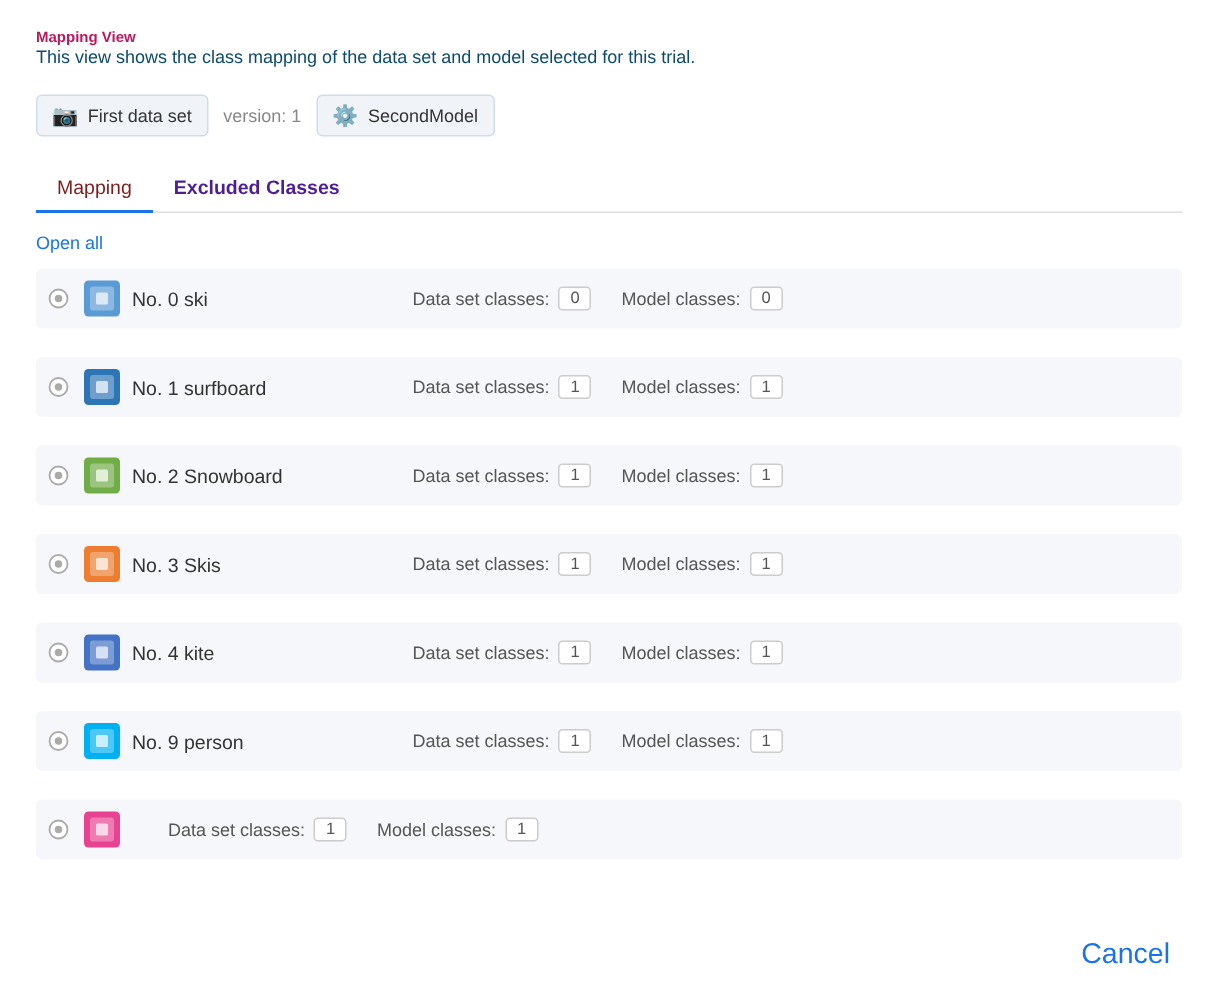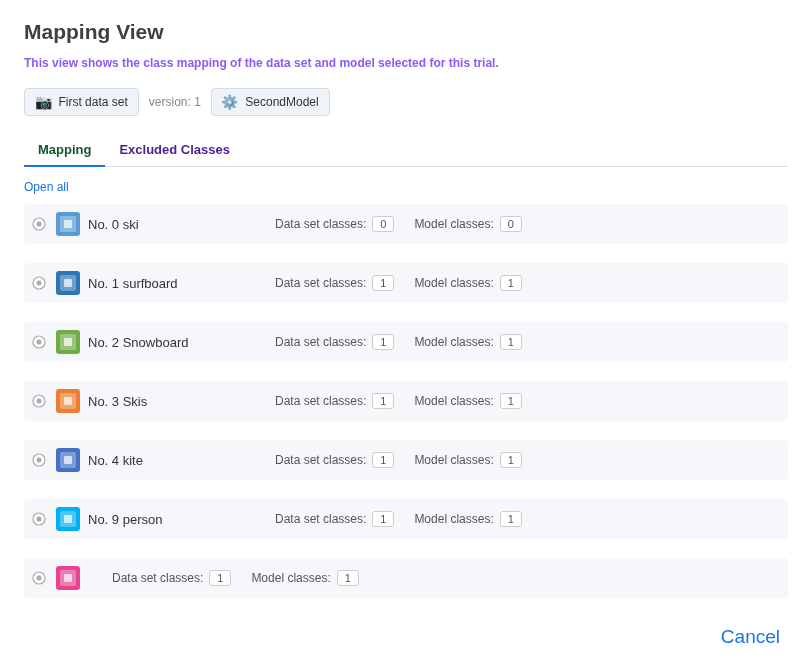--- a/index.html
+++ b/index.html
@@ -9,30 +9,29 @@
       color: #333;
       background: #fff;
       width: 812px;
       min-height: 672px;
       position: relative;
     }
     .page-container {
       padding: 20px 24px;
     }
     .page-title {
-      font-size: 21px;
+      font-size: 10px;
       font-weight: 600;
-      color: #404040;
-      margin-bottom: 12px;
+      color: #be185d;
+      margin-bottom: 0;
     }
     .page-description {
       font-size: 12px;
-      color: #8b5cf6;
+      color: #0c4a6e;
       margin-bottom: 18px;
-      font-weight: bold;
     }
     .dataset-bar {
       display: flex;
       align-items: center;
       gap: 10px;
       margin-bottom: 18px;
     }
     .dataset-chip {
       display: flex;
       align-items: center;
@@ -75,23 +74,23 @@
     .tab {
       padding: 8px 14px;
       font-size: 13px;
       cursor: pointer;
       color: #4c1d95;
       border-bottom: 2px solid transparent;
       margin-bottom: -1px;
       font-weight: bold;
     }
     .tab.active {
-      color: #14532d;
+      color: #7f1d1d;
       border-bottom: 2px solid #1a73e8;
-      font-weight: 700;
+      font-weight: 400;
     }
     .open-all-link {
       color: #1a73e8;
       font-size: 12px;
       cursor: pointer;
       margin-bottom: 10px;
       display: inline-block;
     }
     .mapping-list {
       display: flex;

